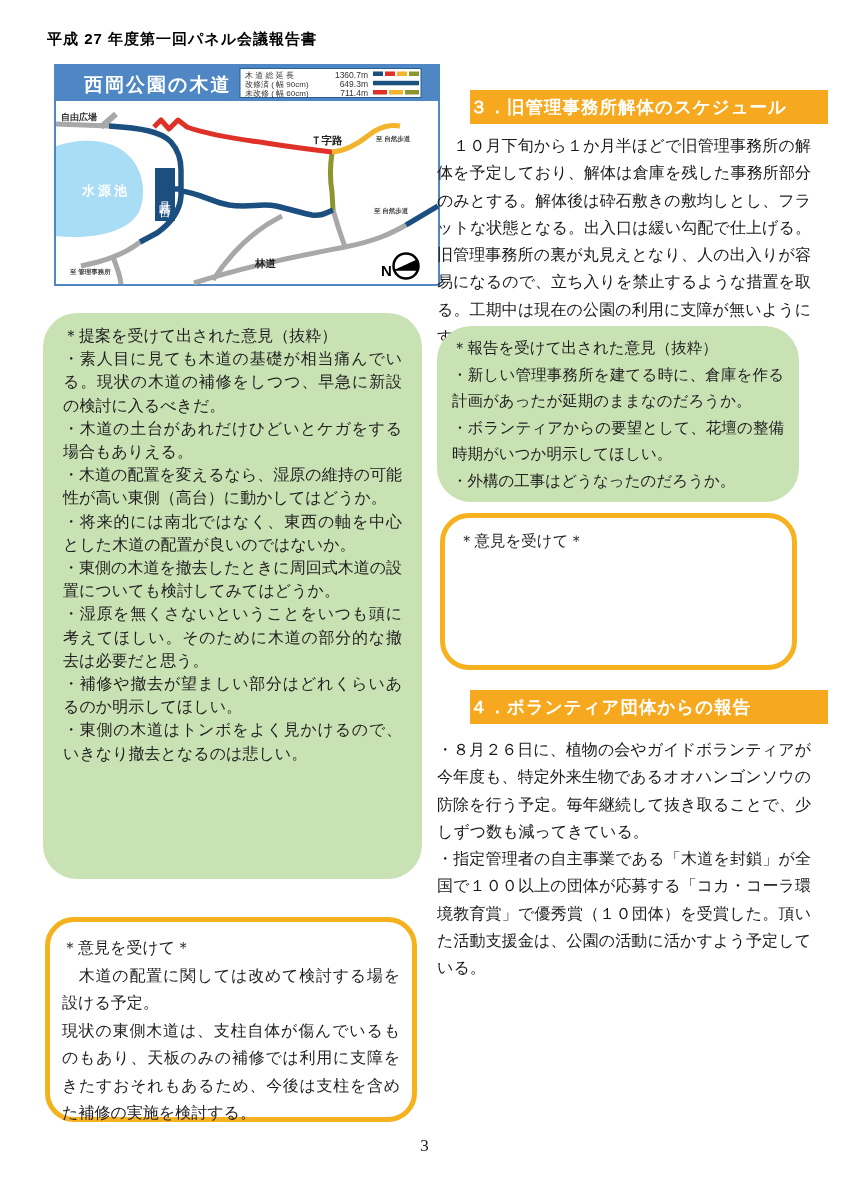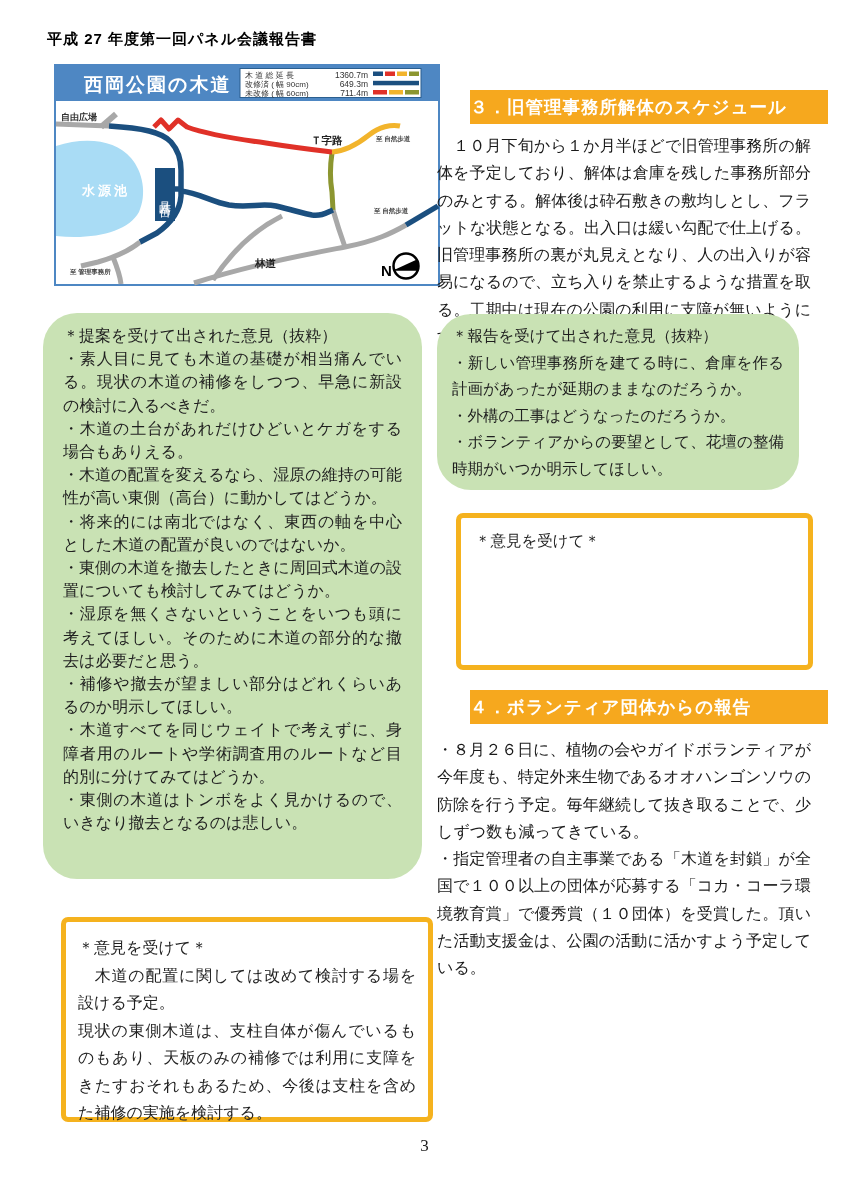--- a/index.html
+++ b/index.html
@@ -30,33 +30,33 @@
     background:#1b4f7f; color:#fff; font-size:12px; line-height:1.35;
     writing-mode:vertical-rl; text-align:center; letter-spacing:2px;
     display:flex; align-items:center; justify-content:center;
   }
   
   .green-box {
     position:absolute; background:#c9e2b4; border-radius:34px;
     text-align:left;
   }
   .orange-box {
-    position:absolute; background:#ffffff; border:5px solid #f5b21e; border-radius:7px;margin-left:16px;
+    position:absolute; background:#ffffff; border:5px solid #f5b21e; border-radius:29px;
   }
   .box-title { text-align:center; }
   .left-green {
     left:43px; top:313px; width:379px; height:566px;
     padding:11px 20px 0; font-size:16px; line-height:23.2px;
   }
   .left-orange {
     left:45px; top:917px; width:372px; height:205px;
     padding:12px 12px 0; font-size:16px; line-height:27.5px;
   }
   .right-green {
-    left:437px; top:314px; width:362px; height:176px;
+    left:437px; top:326px; width:362px; height:176px;
     padding:9px 15px 0; font-size:15.5px; line-height:26.5px;
   }
   .right-orange {
     left:440px; top:513px; width:357px; height:157px;
     padding:9px 14px 0; font-size:15.5px; line-height:27px;
   }
   .green-box p, .orange-box p { text-align:justify; }
   
   .section-band {
     position:absolute; left:440px; width:358px; height:34px;
@@ -159,40 +159,39 @@
 
   <div class="green-box left-green">
     <p class="box-title">＊提案を受けて出された意見（抜粋）</p>
     <p>・素人目に見ても木道の基礎が相当痛んでいる。現状の木道の補修をしつつ、早急に新設の検討に入るべきだ。</p>
     <p>・木道の土台があれだけひどいとケガをする場合もありえる。</p>
     <p>・木道の配置を変えるなら、湿原の維持の可能性が高い東側（高台）に動かしてはどうか。</p>
     <p>・将来的には南北ではなく、東西の軸を中心とした木道の配置が良いのではないか。</p>
     <p>・東側の木道を撤去したときに周回式木道の設置についても検討してみてはどうか。</p>
     <p>・湿原を無くさないということをいつも頭に考えてほしい。そのために木道の部分的な撤去は必要だと思う。</p>
     <p>・補修や撤去が望ましい部分はどれくらいあるのか明示してほしい。</p>
-    <p>・木道すべてを同じウェイトで考えずに、身障者用のルートや学術調査用のルートなど目的別に分けてみてはどうか。</p>
     <p>・東側の木道はトンボをよく見かけるので、いきなり撤去となるのは悲しい。</p>
   </div>
 
   <div class="orange-box left-orange">
     <p class="box-title">＊意見を受けて＊</p>
     <p>　木道の配置に関しては改めて検討する場を設ける予定。</p>
     <p>現状の東側木道は、支柱自体が傷んでいるものもあり、天板のみの補修では利用に支障をきたすおそれもあるため、今後は支柱を含めた補修の実施を検討する。</p>
   </div>
 
   <div class="section-band band-3">３．旧管理事務所解体のスケジュール</div>
   <div class="section-body body-3">
     <p>　１０月下旬から１か月半ほどで旧管理事務所の解体を予定しており、解体は倉庫を残した事務所部分のみとする。解体後は砕石敷きの敷均しとし、フラットな状態となる。出入口は緩い勾配で仕上げる。旧管理事務所の裏が丸見えとなり、人の出入りが容易になるので、立ち入りを禁止するような措置を取る。工期中は現在の公園の利用に支障が無いようにする。</p>
   </div>
 
   <div class="green-box right-green">
     <p class="box-title">＊報告を受けて出された意見（抜粋）</p>
     <p>・新しい管理事務所を建てる時に、倉庫を作る計画があったが延期のままなのだろうか。</p>
+    <p>・ボランティアからの要望として、花壇の整備時期がいつか明示してほしい。</p>
     <p>・外構の工事はどうなったのだろうか。</p>
-    <p>・ボランティアからの要望として、花壇の整備時期がいつか明示してほしい。</p>
   </div>
 
   <div class="orange-box right-orange">
     <p class="box-title">＊意見を受けて＊</p>
   </div>
 
   <div class="section-band band-4">４．ボランティア団体からの報告</div>
   <div class="section-body body-4">
     <p>・８月２６日に、植物の会やガイドボランティアが今年度も、特定外来生物であるオオハンゴンソウの防除を行う予定。毎年継続して抜き取ることで、少しずつ数も減ってきている。</p>
     <p>・指定管理者の自主事業である「木道を封鎖」が全国で１００以上の団体が応募する「コカ・コーラ環境教育賞」で優秀賞（１０団体）を受賞した。頂いた活動支援金は、公園の活動に活かすよう予定している。</p>

